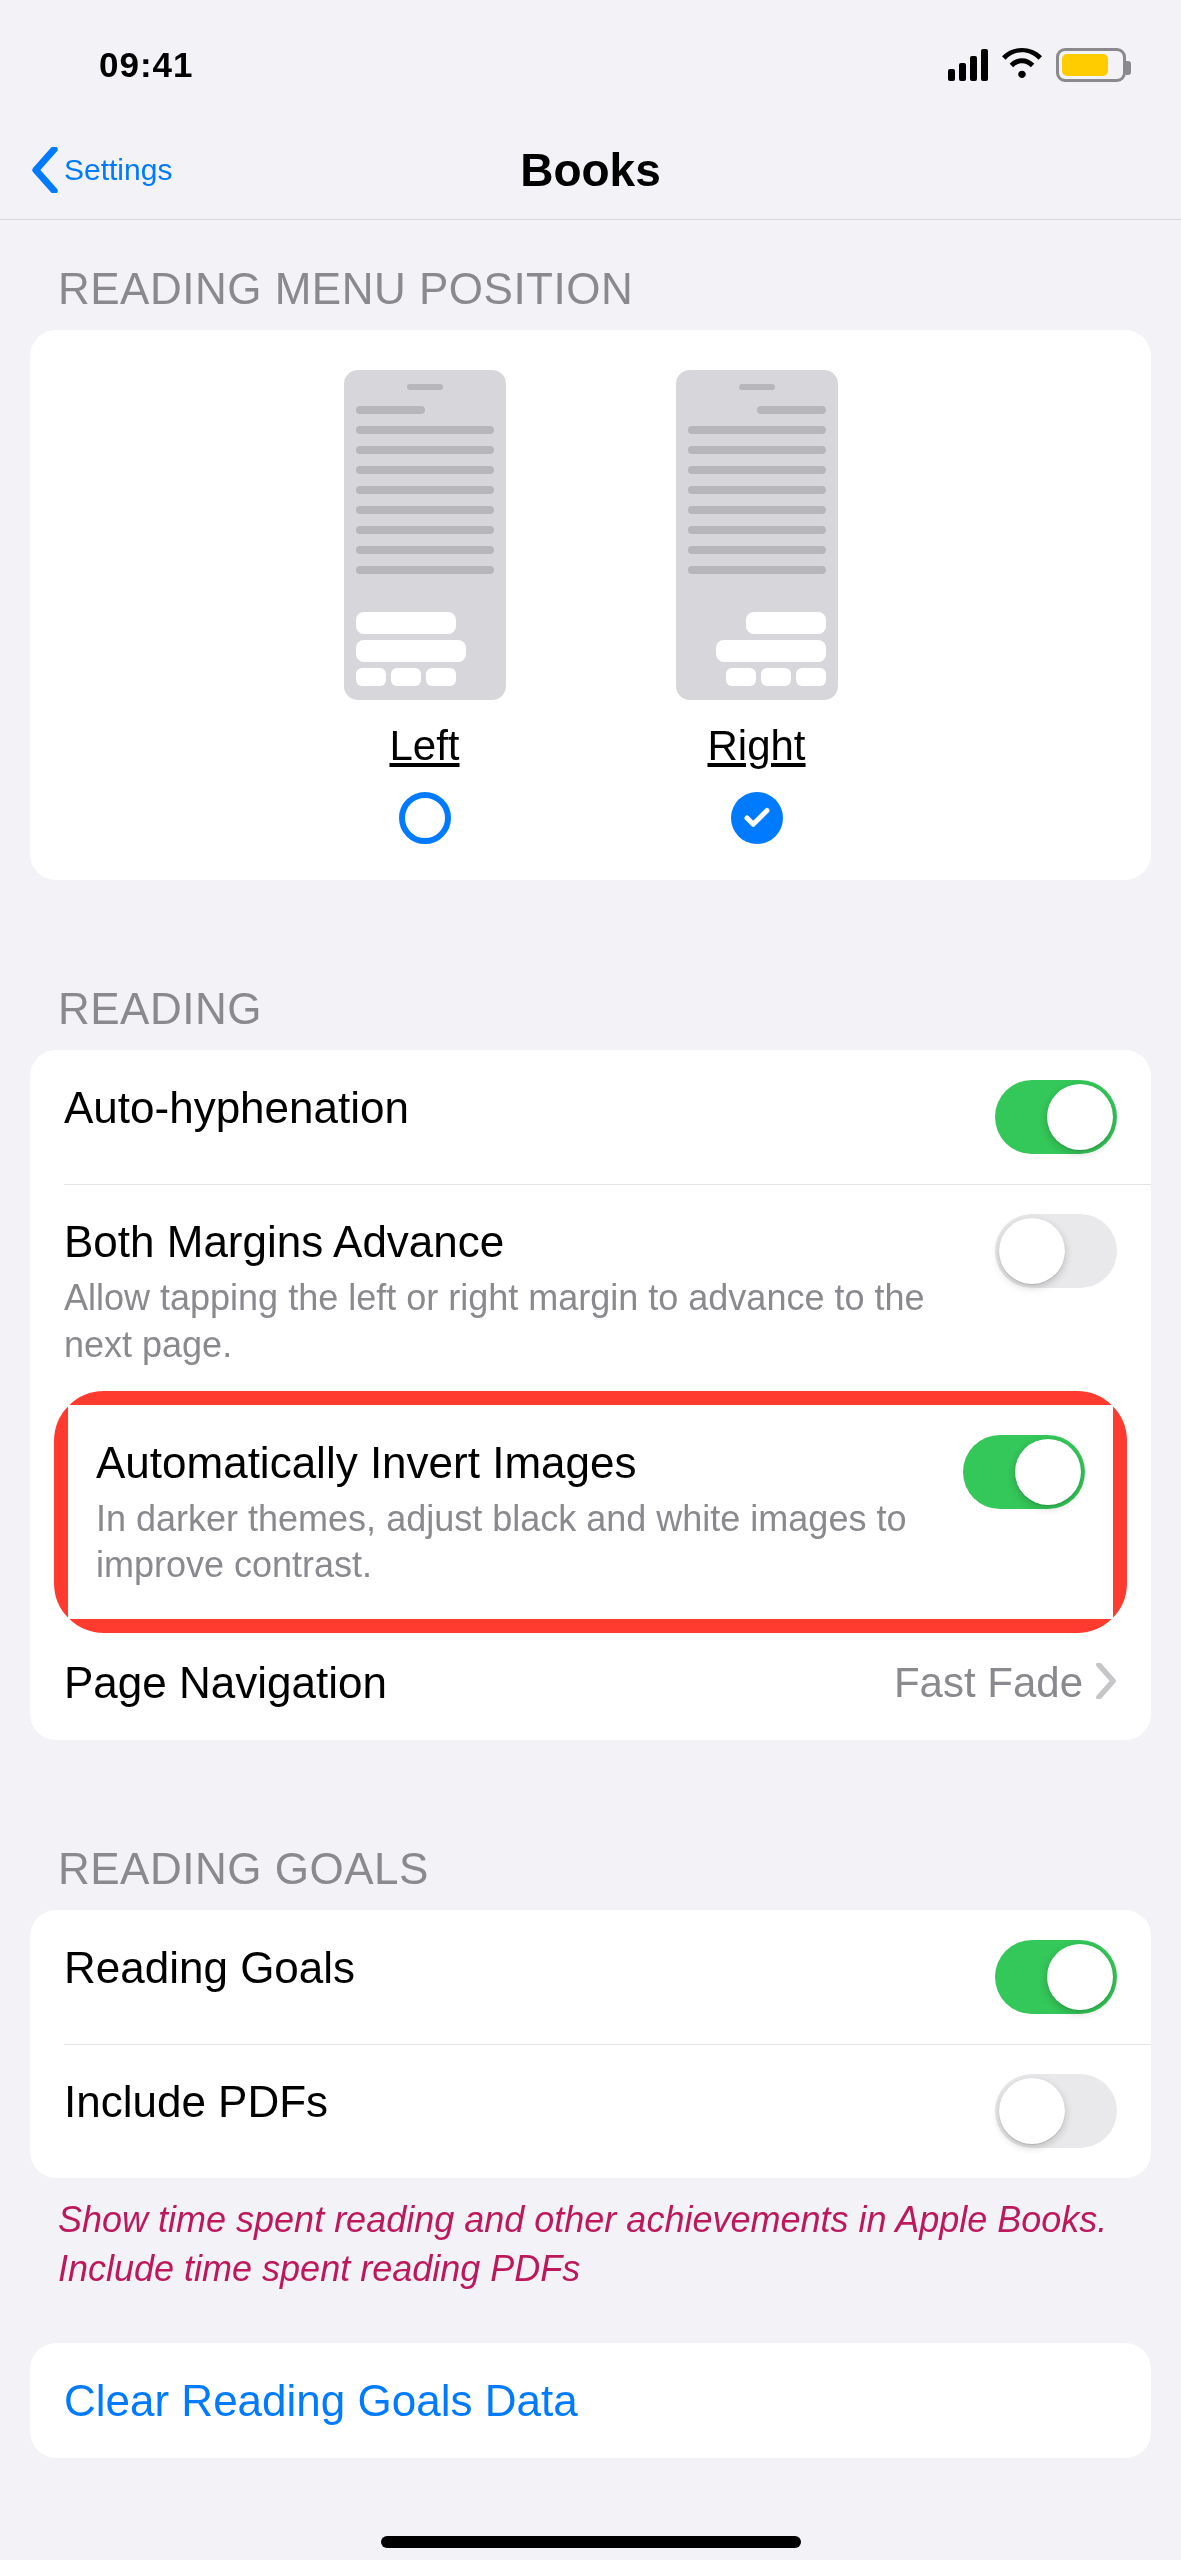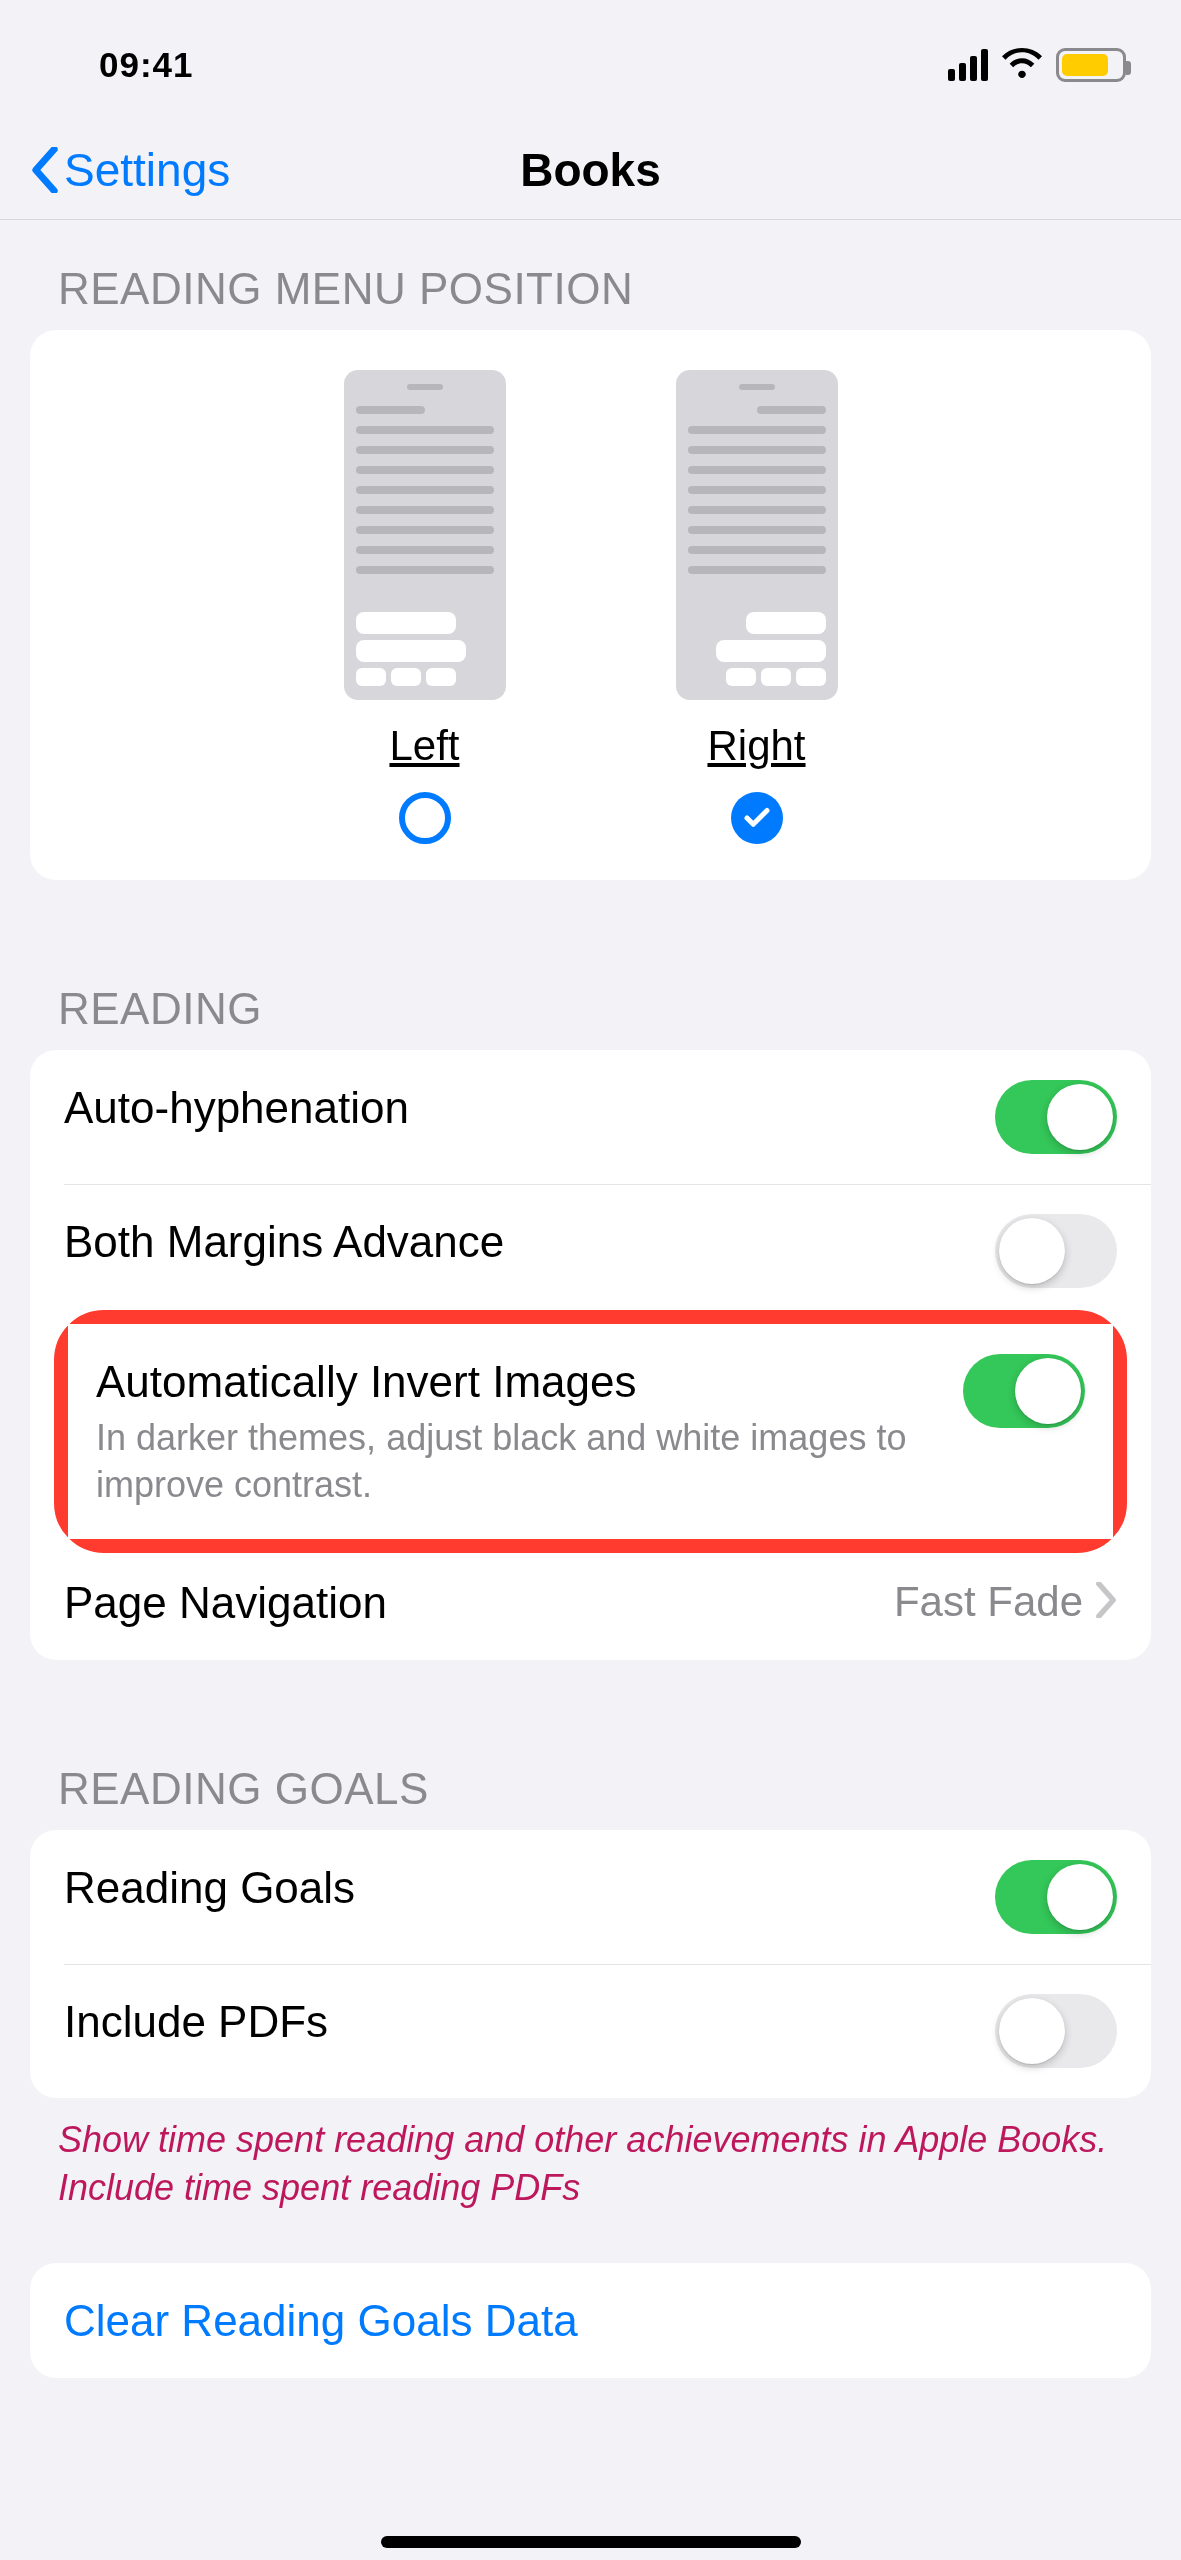--- a/index.html
+++ b/index.html
@@ -41,21 +41,21 @@
   
   .nav-bar {
     position: relative;
     display:flex; align-items:center; justify-content:center;
     height: 100px;
     border-bottom: 1px solid #d6d6dc;
     padding: 0 30px;
   }
   .nav-back {
     position:absolute; left:30px; display:flex; align-items:center; gap:4px;
-    color:#007aff; font-size:46px; font-weight:400;
+    color:#007aff; font-size:30px; font-weight:400;
   }
   .nav-back svg { width:30px; height:46px; }
   .nav-title { font-size:46px; font-weight:600; }
 
   
   .section-header {
     color:#8a8a8e; font-size:44px; font-weight:400; letter-spacing:0.5px;
     padding: 44px 58px 16px 58px;
     text-transform: uppercase;
   }
@@ -255,20 +255,21 @@
       <div class="row-title">Auto-hyphenation</div>
     </div>
     <div class="toggle on">
         <div class="toggle-knob"></div>
       </div>
   </div>
 
   <div class="row">
     <div class="row-left">
       <div class="row-title">Both Margins Advance</div>
+      <div class="row-sub">Allow tapping the left or right margin to advance to the next page.</div>
     </div>
     <div class="toggle">
         <div class="toggle-knob"></div>
       </div>
   </div>
 
   <div class="highlight-ring">
     <div class="row" style="background:#fff;">
       <div class="row-left">
         <div class="row-title">Automatically Invert Images</div>

